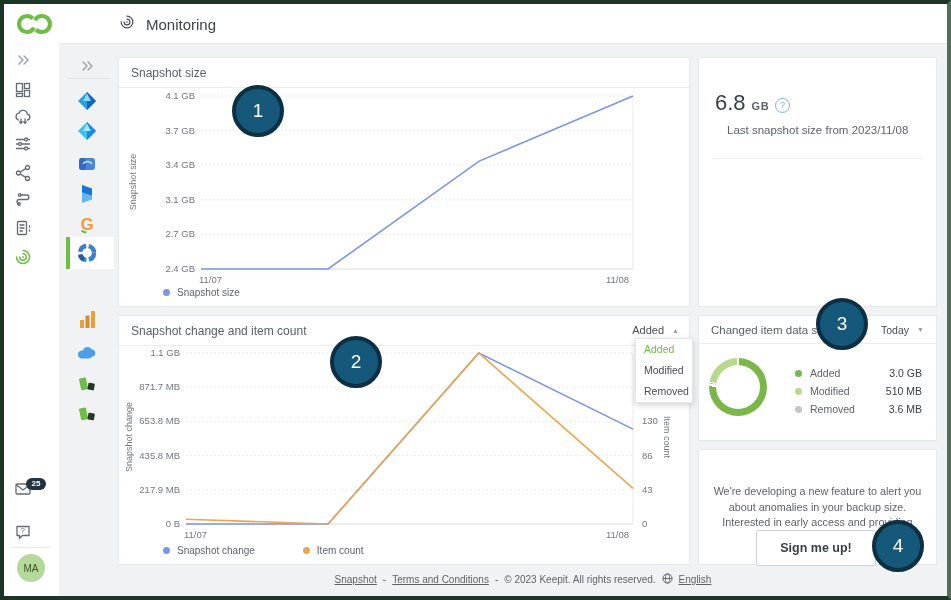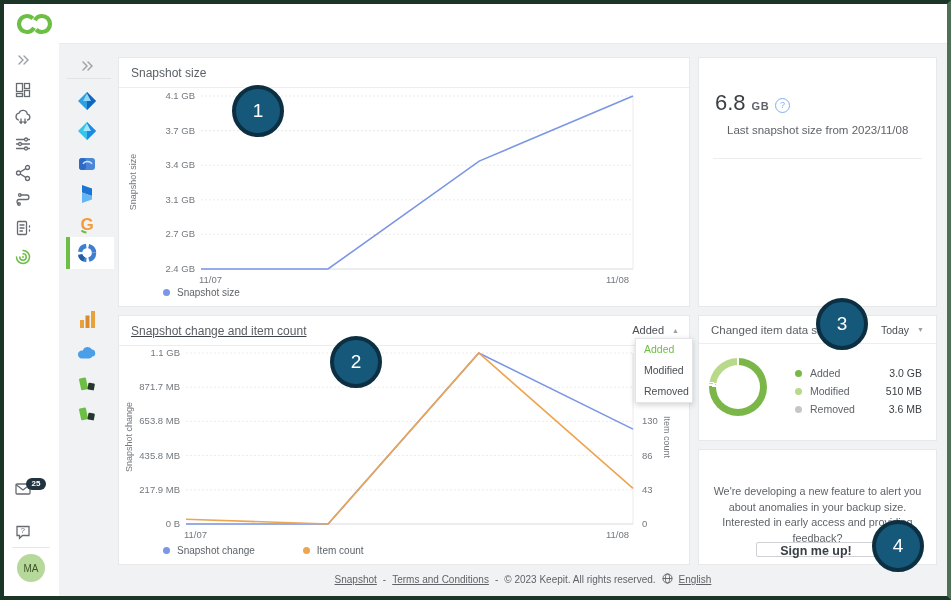--- a/index.html
+++ b/index.html
@@ -29,21 +29,21 @@
   .sb2 .divider{position:absolute;left:8px;width:44px;height:1px;background:#e2e3e6;top:34px;}
   .sb2 .cicon{position:absolute;left:16px;width:24px;height:24px;cursor:pointer;}
   .active-box{position:absolute;left:11px;top:193px;width:44px;height:32px;background:#fff;}
   .active-bar{position:absolute;left:7px;top:193px;width:4px;height:32px;background:#6cbe45;}
   
   .card{position:absolute;background:#fff;border:1px solid #e7e8ea;box-sizing:border-box;}
   .card-h{height:30px;border-bottom:1px solid #ededef;display:flex;align-items:center;
     padding:0 12px;font-size:12px;color:#5b6066;box-sizing:border-box;}
   #card1{left:114px;top:53px;width:572px;height:250px;}
   #panel1{left:694px;top:53px;width:239px;height:250px;}
-  #card2{left:114px;top:311px;width:572px;height:250px;text-decoration:underline;}
+  #card2{left:114px;top:311px;width:572px;height:250px;}
   #panel2{left:694px;top:311px;width:239px;height:126px;}
   #panel3{left:694px;top:445px;width:239px;height:116px;}
   
   svg.line-chart{position:absolute;left:0;top:30px;}
   svg .gridline{stroke:#eaebed;stroke-dasharray:2 2;stroke-width:1;}
   svg .axisline{stroke:#d9dadd;stroke-width:1;}
   svg .vline{stroke:#eaebed;stroke-width:1;}
   svg text.tick{font-size:9.5px;fill:#73787d;font-family:"Liberation Sans",sans-serif;}
   .ylabel{position:absolute;width:160px;text-align:center;font-size:9px;color:#73787d;pointer-events:none;}
   .yl-left1{left:-66px;top:119px;transform:rotate(-90deg);}
@@ -75,21 +75,21 @@
   .donut::after{content:"";position:absolute;left:7px;top:7px;width:44px;height:44px;border-radius:50%;background:#fff;}
   .donut-label{position:absolute;left:10px;top:42px;width:58px;height:58px;display:flex;align-items:center;
     justify-content:center;font-size:10.5px;color:#3a3f44;z-index:2;}
   .p2-legend{position:absolute;left:96px;top:48px;right:14px;font-size:10.5px;}
   .p2-row{display:flex;align-items:center;height:18px;gap:8px;}
   .p2-row .lbl{color:#5f6368;flex:1;}
   .p2-row .val{color:#3a3f44;}
   
   .p3-body{position:absolute;left:12px;right:12px;top:34px;font-size:10.8px;color:#5f6368;
     text-align:center;line-height:1.45;}
-  .signup-btn{position:absolute;left:57px;top:92px;width:120px;height:15px;background:#fff;
+  .signup-btn{position:absolute;left:57px;top:80px;width:120px;height:36px;background:#fff;
     border:1px solid #cfd1d4;border-radius:2px;font-size:12.5px;font-weight:bold;color:#3a3f44;
     font-family:"Liberation Sans",sans-serif;cursor:pointer;}
   
   .footer{position:absolute;left:114px;top:569px;width:810px;text-align:center;font-size:10px;
     color:#5f6368;display:flex;justify-content:center;align-items:center;gap:6px;}
   .footer a{color:#5f6368;text-decoration:underline;cursor:pointer;}
   
   .callout{position:absolute;width:52px;height:52px;border-radius:50%;background:#16587a;
     border:4px solid #0c2f42;box-sizing:border-box;z-index:20;display:flex;align-items:center;
     justify-content:center;color:#fff;font-size:19px;}
@@ -99,20 +99,30 @@
 <body>
 
 <div class="frame">
 
   <div class="topbar">
     <div class="logo-cell">
       <svg width="40" height="28" viewBox="0 0 40 28">
         <circle cx="13" cy="14" r="8" fill="none" stroke="#6cbe45" stroke-width="4.2" pathLength="100" stroke-dasharray="80 20" stroke-dashoffset="-8"></circle>
         <circle cx="28" cy="14" r="8" fill="none" stroke="#6cbe45" stroke-width="4.2" pathLength="100" stroke-dasharray="80 20" stroke-dashoffset="42"></circle>
       </svg>
+    </div>
+    <div class="page-head">
+      <span>
+        <svg width="18" height="18" viewBox="0 0 20 20" fill="none" stroke="#4a4f54" stroke-width="1.4" stroke-linecap="round">
+          <path d="M10 3.5a6.5 6.5 0 1 1-6.5 6.5"></path>
+          <path d="M10 6.8a3.2 3.2 0 1 1-3.2 3.2"></path>
+          <circle cx="10" cy="10" r="0.9" fill="#4a4f54" stroke="none"></circle>
+        </svg>
+      </span>
+      <span class="page-title">Monitoring</span>
     </div>
     <div class="hline"></div>
   </div>
 
   <nav class="sb1">
     <div class="icon" style="top:6px">
       <svg width="20" height="20" viewBox="0 0 20 20" fill="none" stroke="#9aa0a6" stroke-width="1.4" stroke-linecap="round">
           <path d="M6 6l4 4-4 4"></path>
           <path d="M11 6l4 4-4 4"></path>
         </svg>

